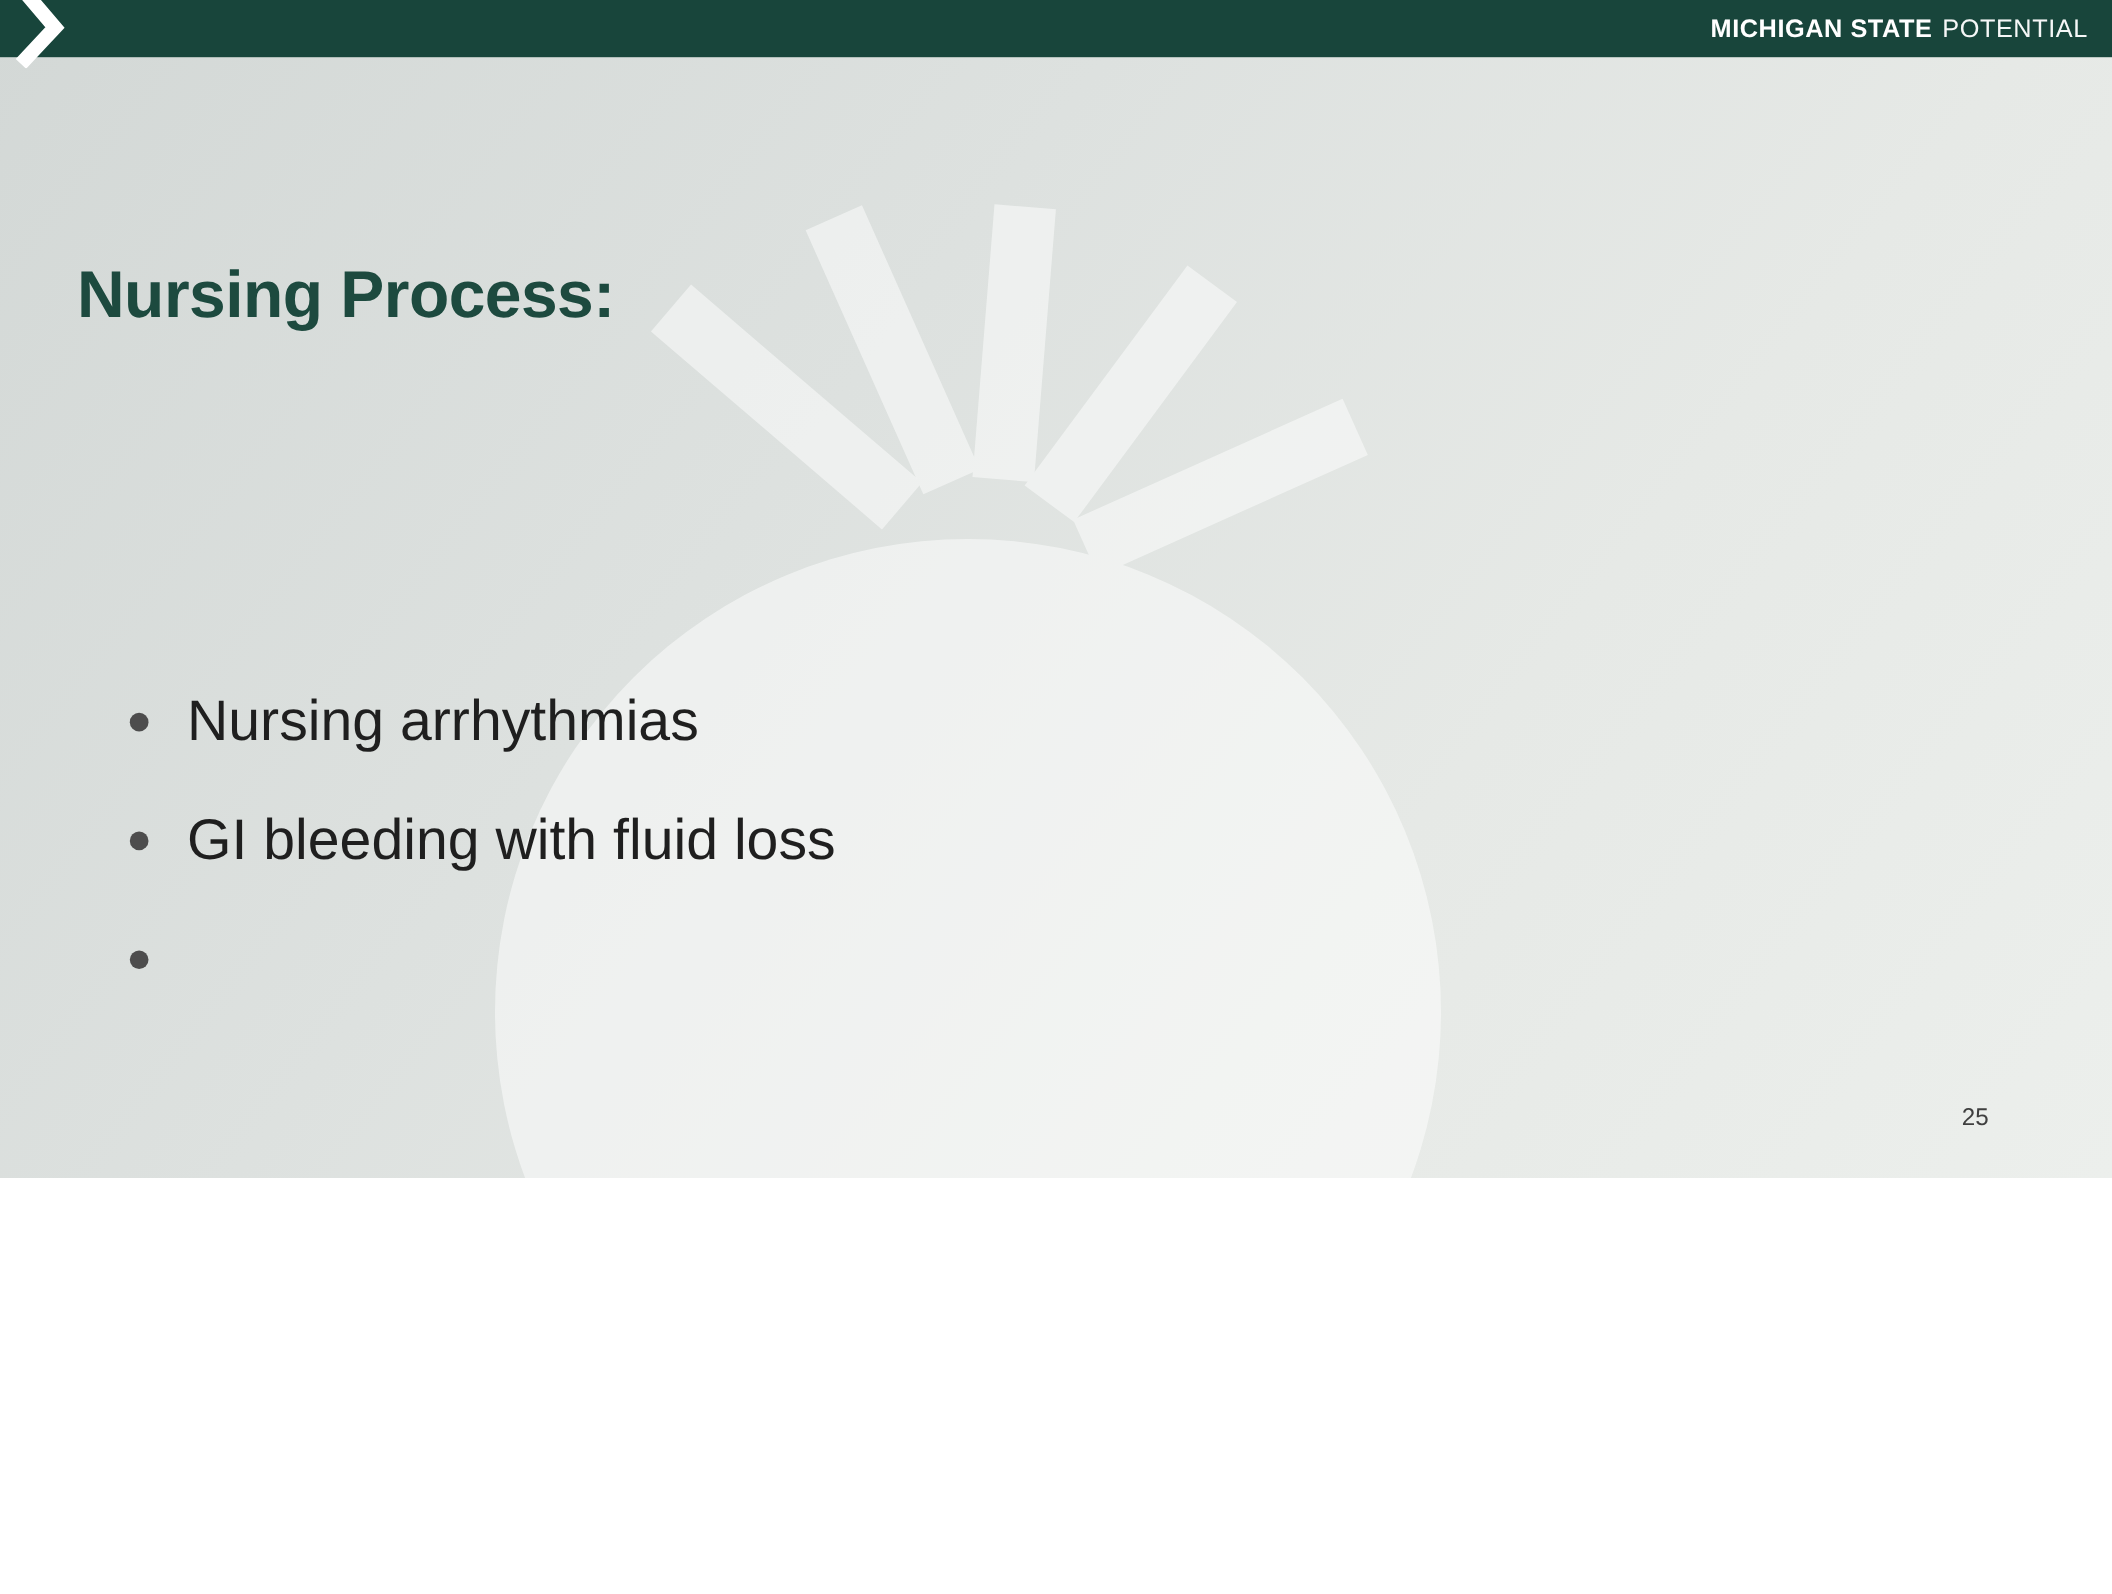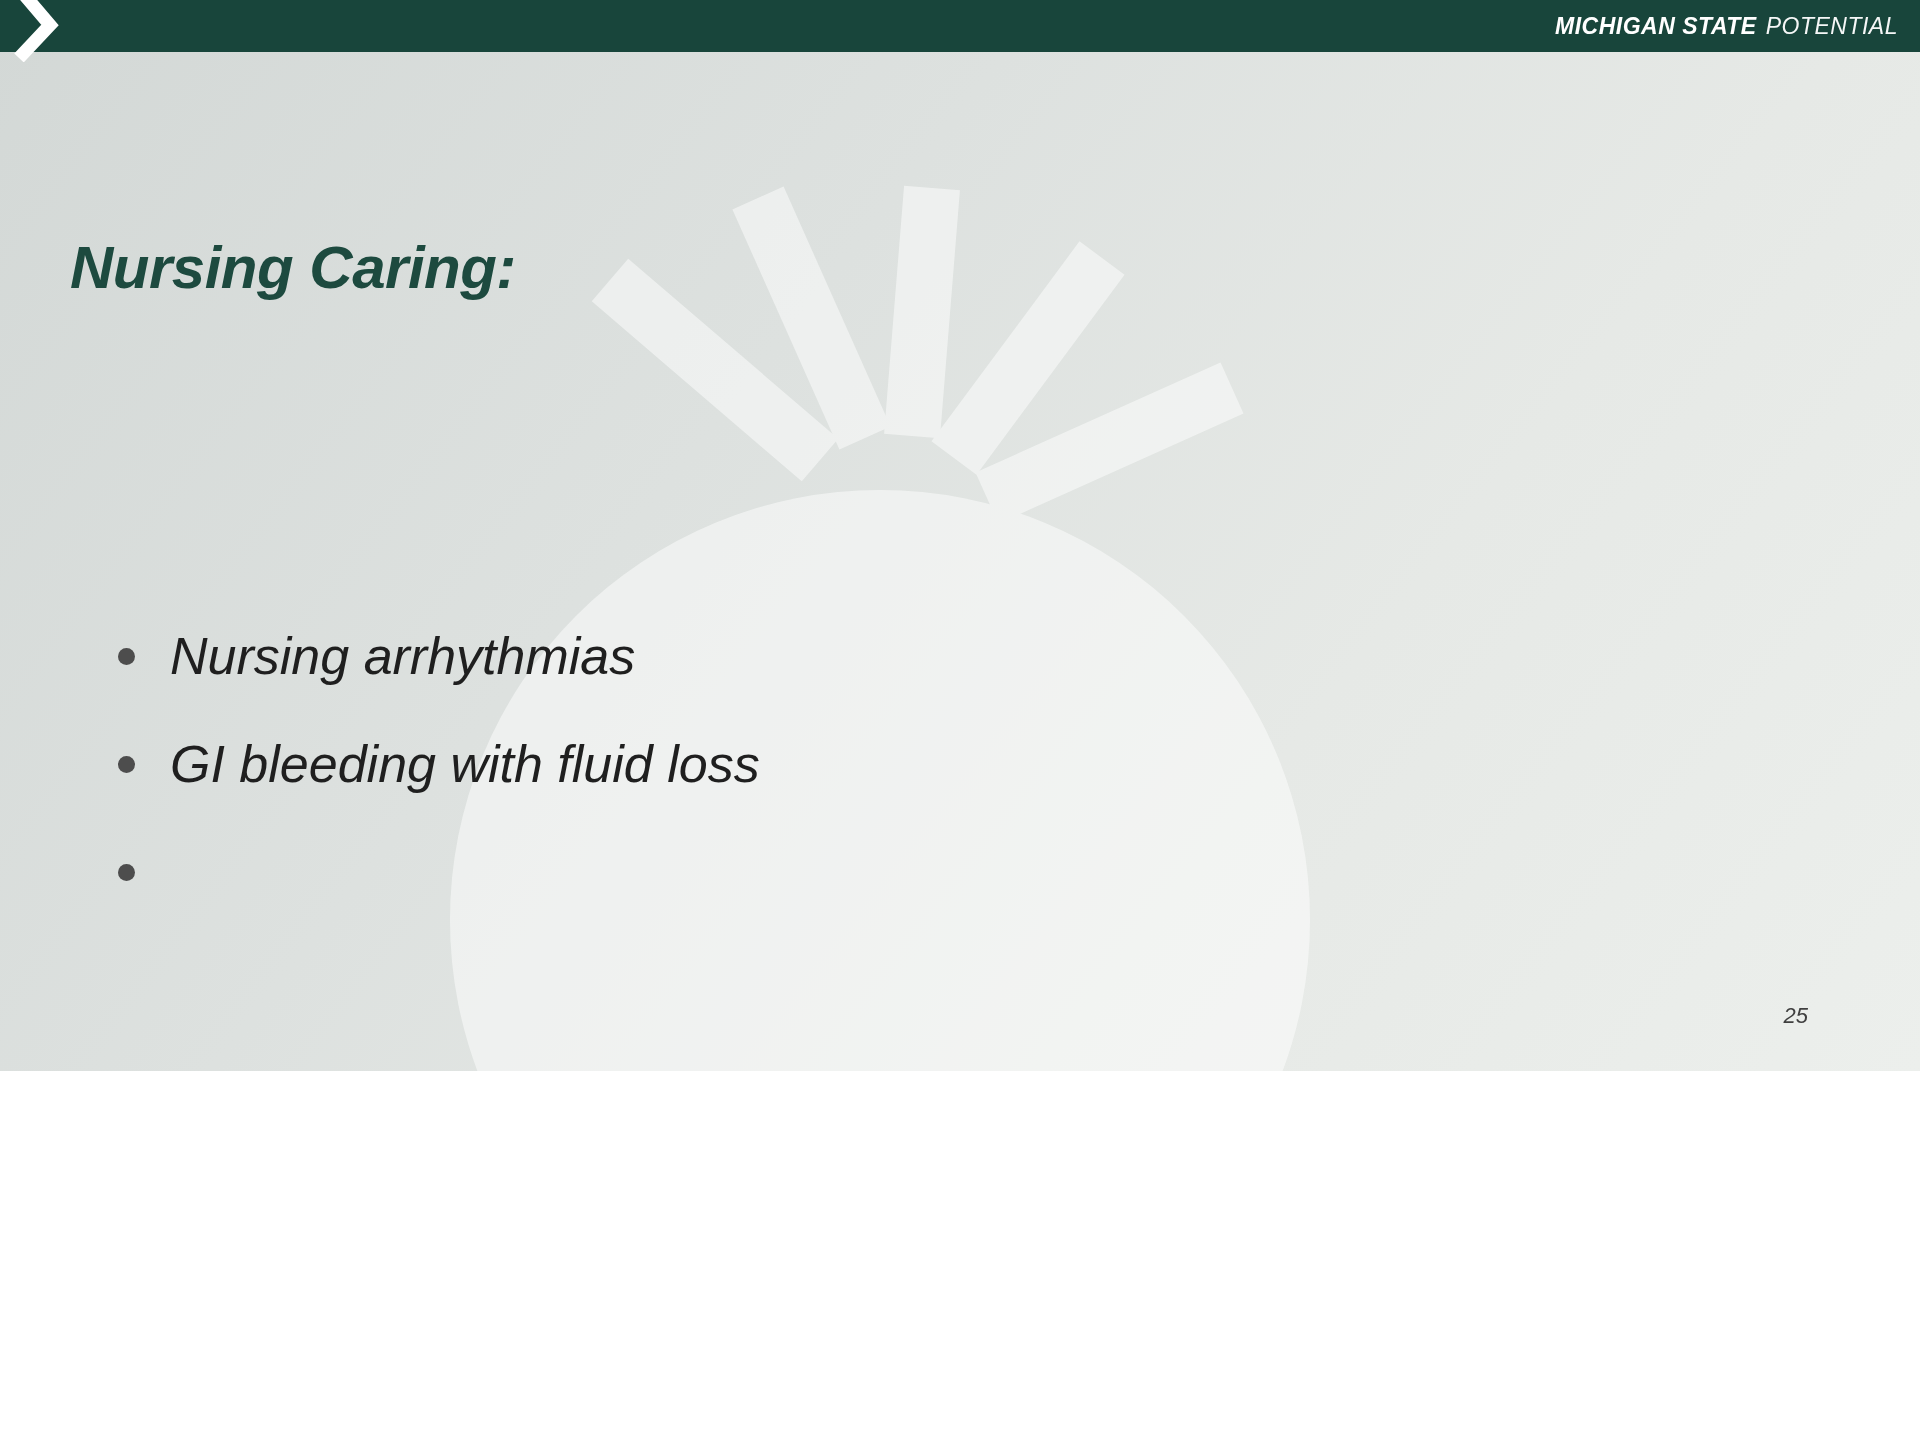--- a/index.html
+++ b/index.html
@@ -4,21 +4,20 @@
 <style>
   html, body { margin: 0; padding: 0; }
   body { font-family: "Liberation Sans", sans-serif; }
 
   .slide {
     position: relative;
     width: 1920px;
     height: 1071px;
     overflow: hidden;
     background: linear-gradient(128deg, #d3d8d6 0%, #dde1df 38%, #e6e9e6 68%, #ecefec 100%);
-    font-style: italic;
   }
 
   
   .watermark {
     position: absolute;
     left: 280px;
     top: 70px;
     width: 1300px;
     height: 1330px;
     opacity: 0.5;
@@ -144,21 +143,21 @@
     <div class="brand">
       <span class="bold">MICHIGAN STATE</span>
       <span class="regular">POTENTIAL</span>
     </div>
   </div>
   <svg class="chevron" viewBox="0 0 78 62" xmlns="http://www.w3.org/2000/svg">
     <polyline points="21,-9 50,25 19,58" fill="none" stroke="#ffffff" stroke-width="13"></polyline>
   </svg>
 
   <h1 class="title" style="margin:0;">
-    <div class="line">Nursing Caring:</div>
+    <div class="line">Nursing Process:</div>
   </h1>
 
   <ul class="bullets">
     <li>
       <span class="bullet-dot"></span>
       <span class="bullet-text">Nursing arrhythmias</span>
     </li>
     <li>
       <span class="bullet-dot"></span>
       <span class="bullet-text">GI bleeding with fluid loss</span>

